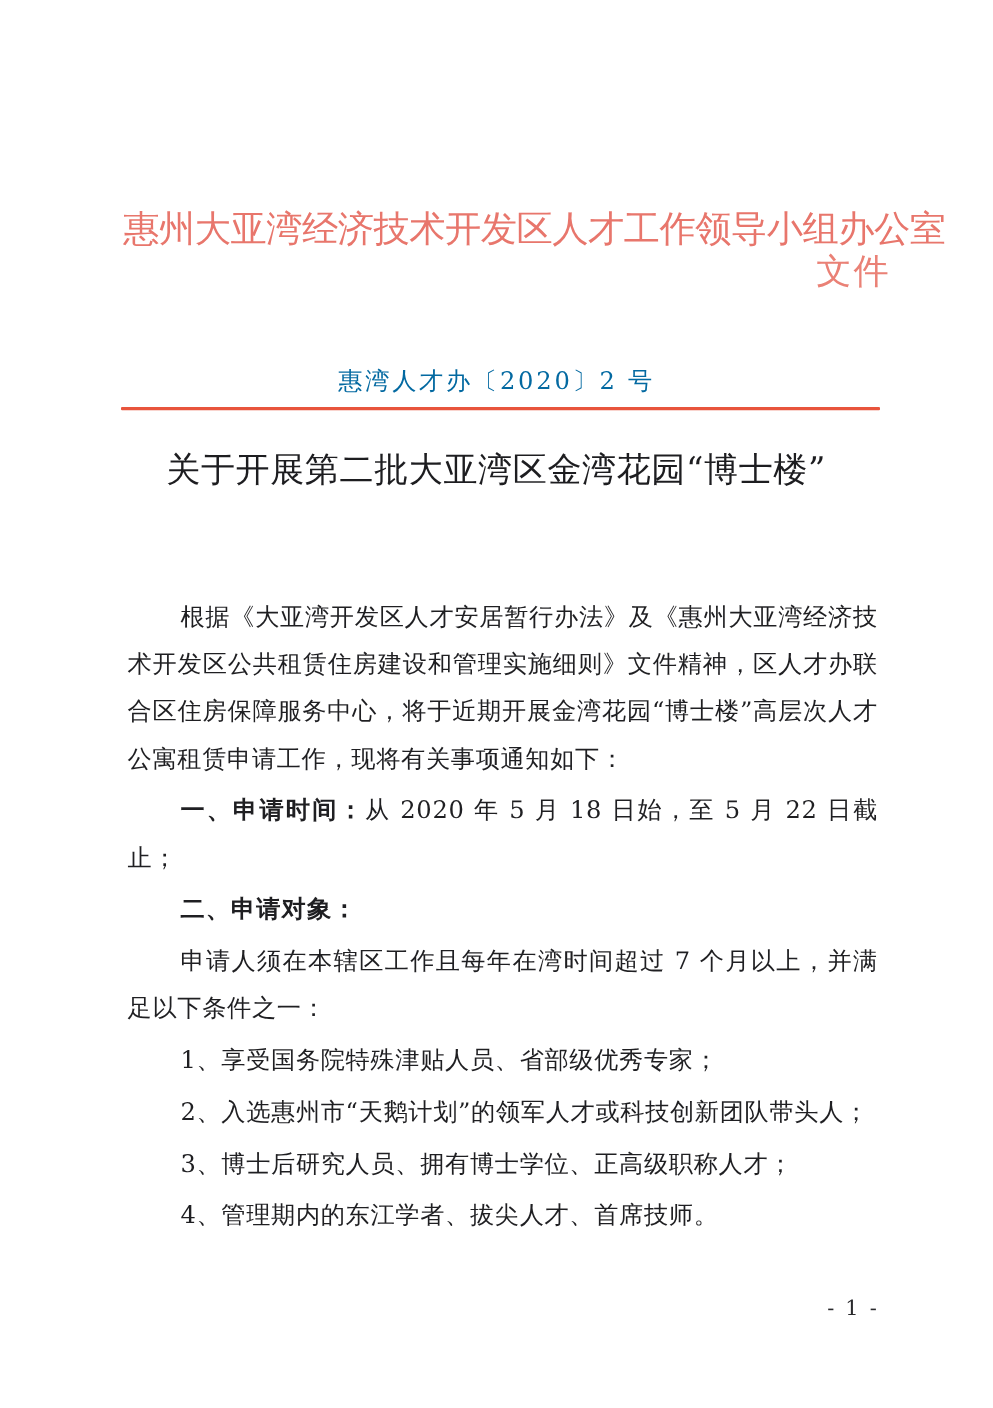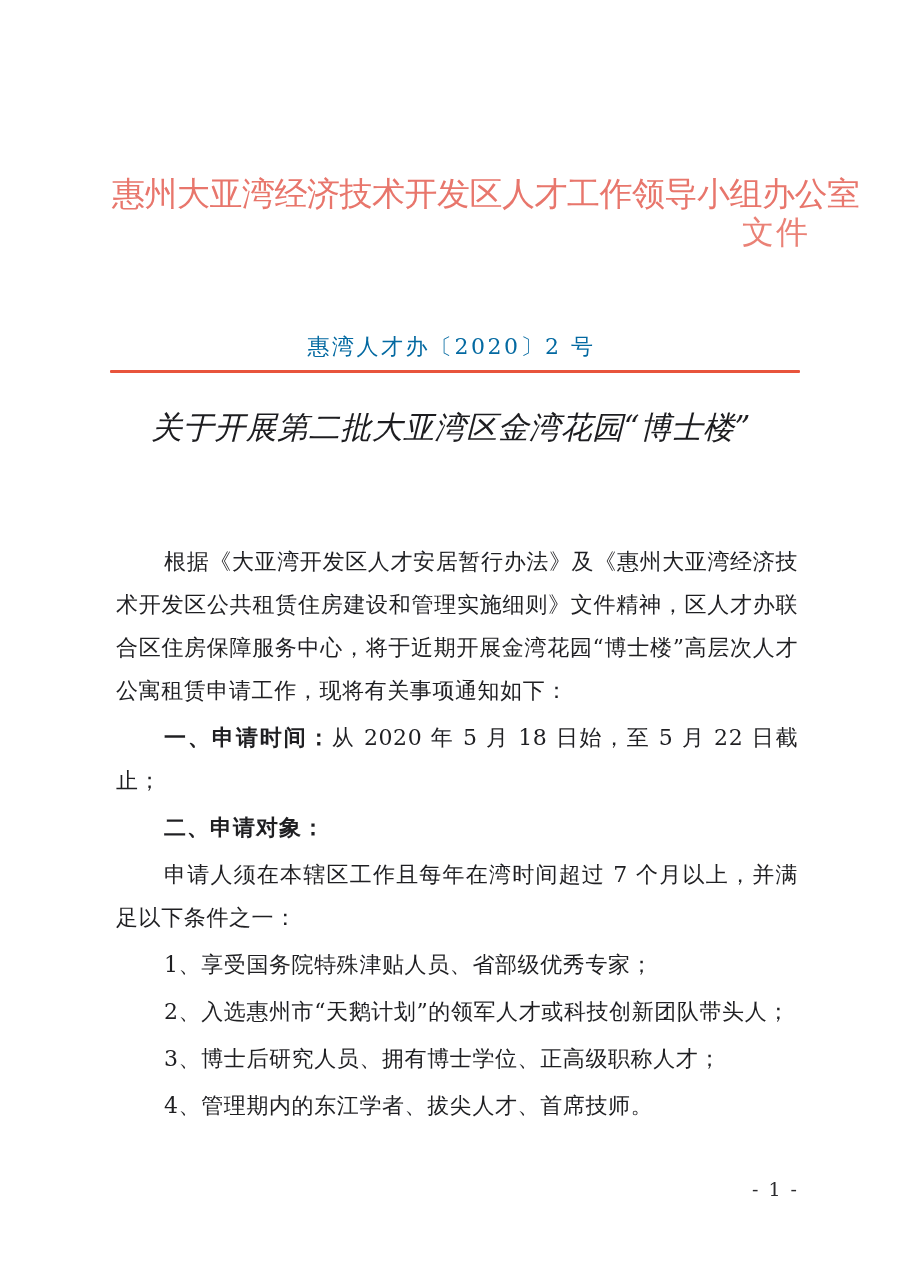--- a/index.html
+++ b/index.html
@@ -18,21 +18,21 @@
   .page {
     position: absolute;
     inset: 0;
     background: #ffffff;
   }
 
   
   .letterhead {
     position: absolute;
     left: 0;
-    top: 167px;
+    top: 181px;
     width: 793px;
     height: 130px;
   }
   .letterhead-lines {
     position: absolute;
     left: 112px;
     top: 0;
     width: 640px;
   }
   .lh-line {
@@ -86,21 +86,21 @@
     left: 96px;
     top: 405px;
     width: 710px;
     text-align: center;
     color: #1d1d20;
     font-size: 31px;
     line-height: 45px;
     letter-spacing: 0.5px;
     font-family: "DejaVu Serif", "Liberation Serif", serif;
   }
-  .doc-title div { white-space: nowrap; font-style: italic; }
+  .doc-title div { white-space: nowrap; }
 
   
   .body-block {
     position: absolute;
     left: 112px;
     top: 536px;
     width: 690px;
     color: #1f1f22;
     font-size: 22px;
     line-height: 43px;

